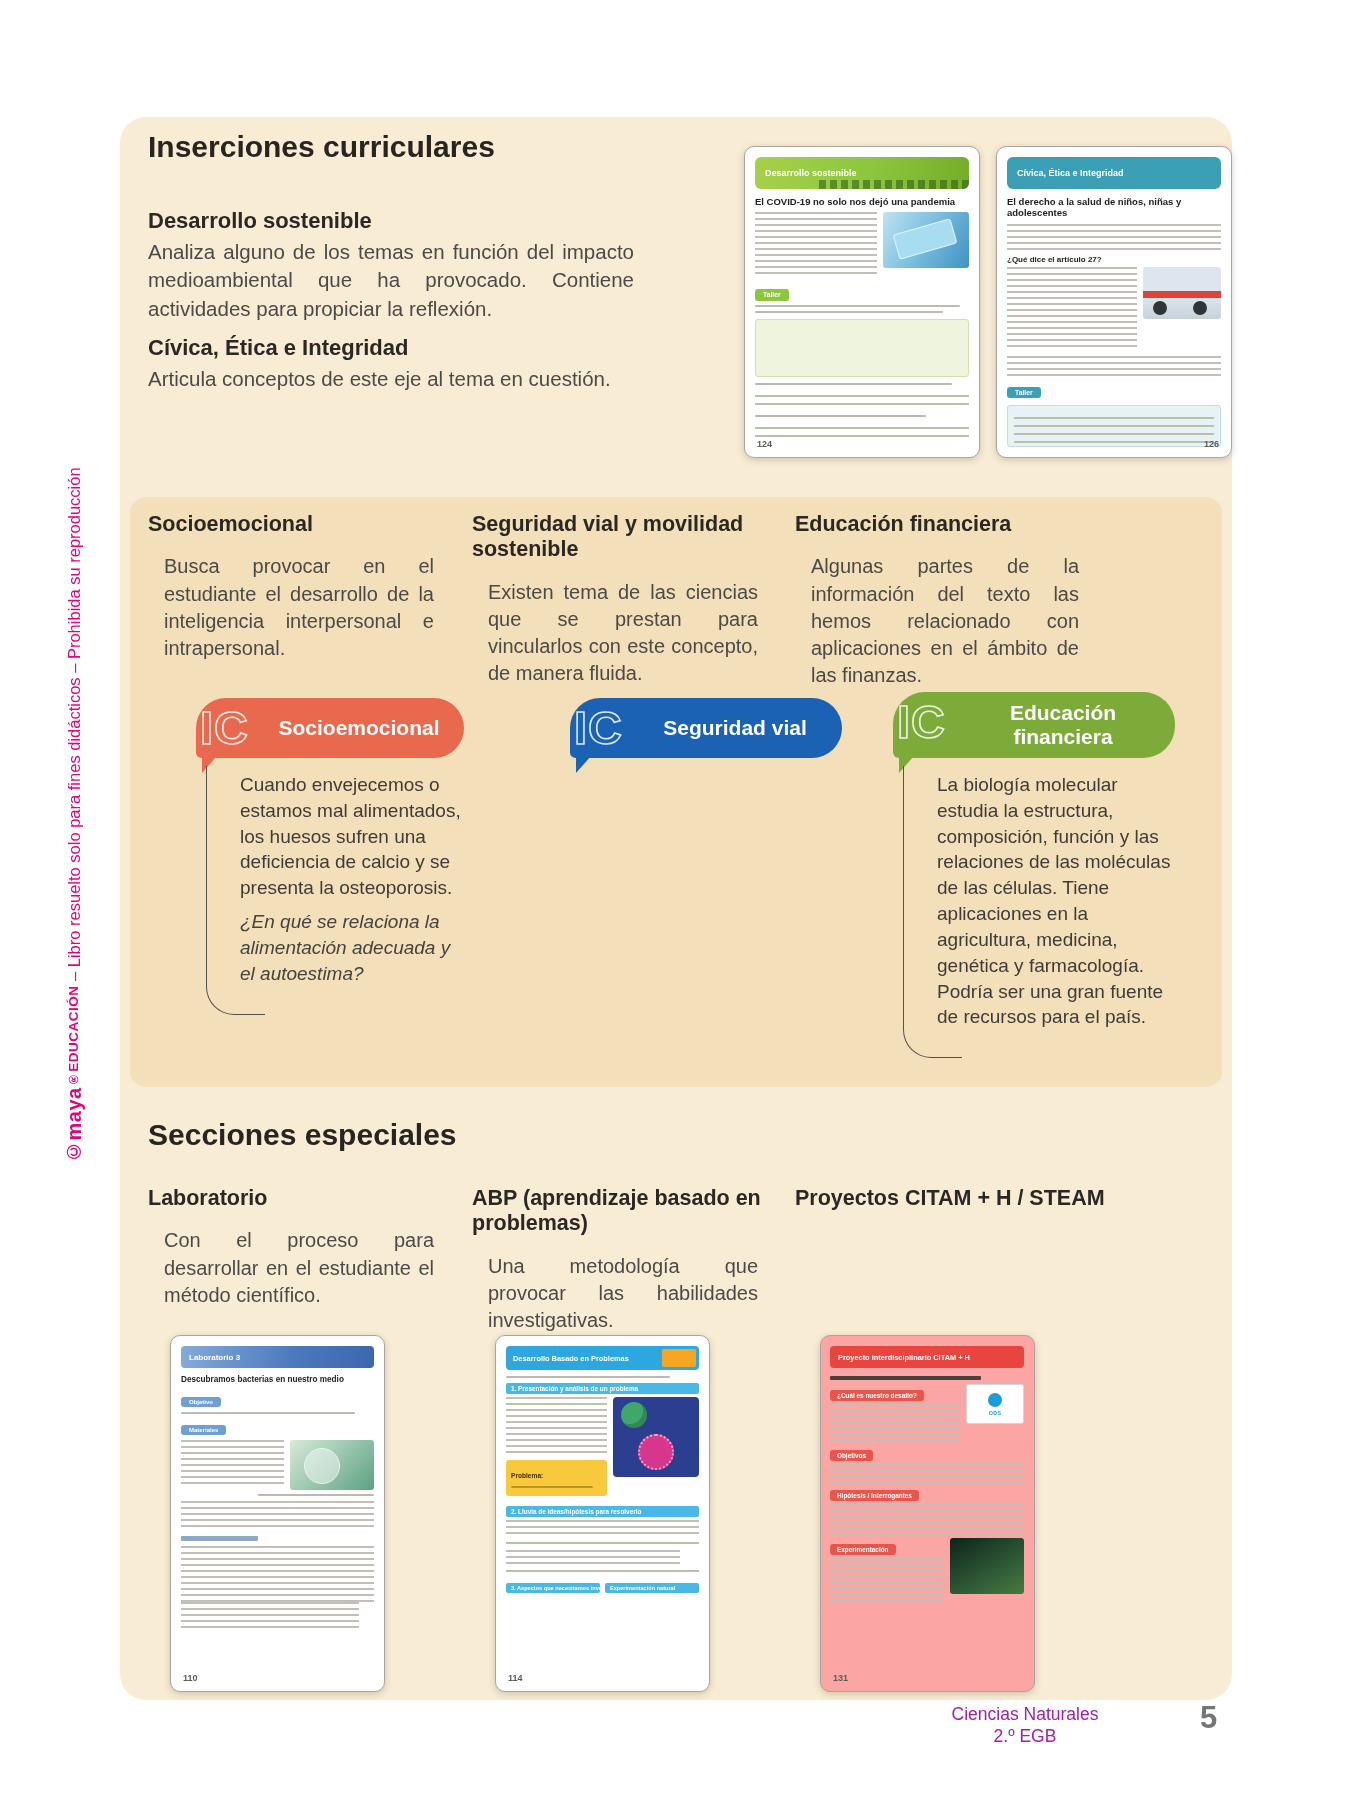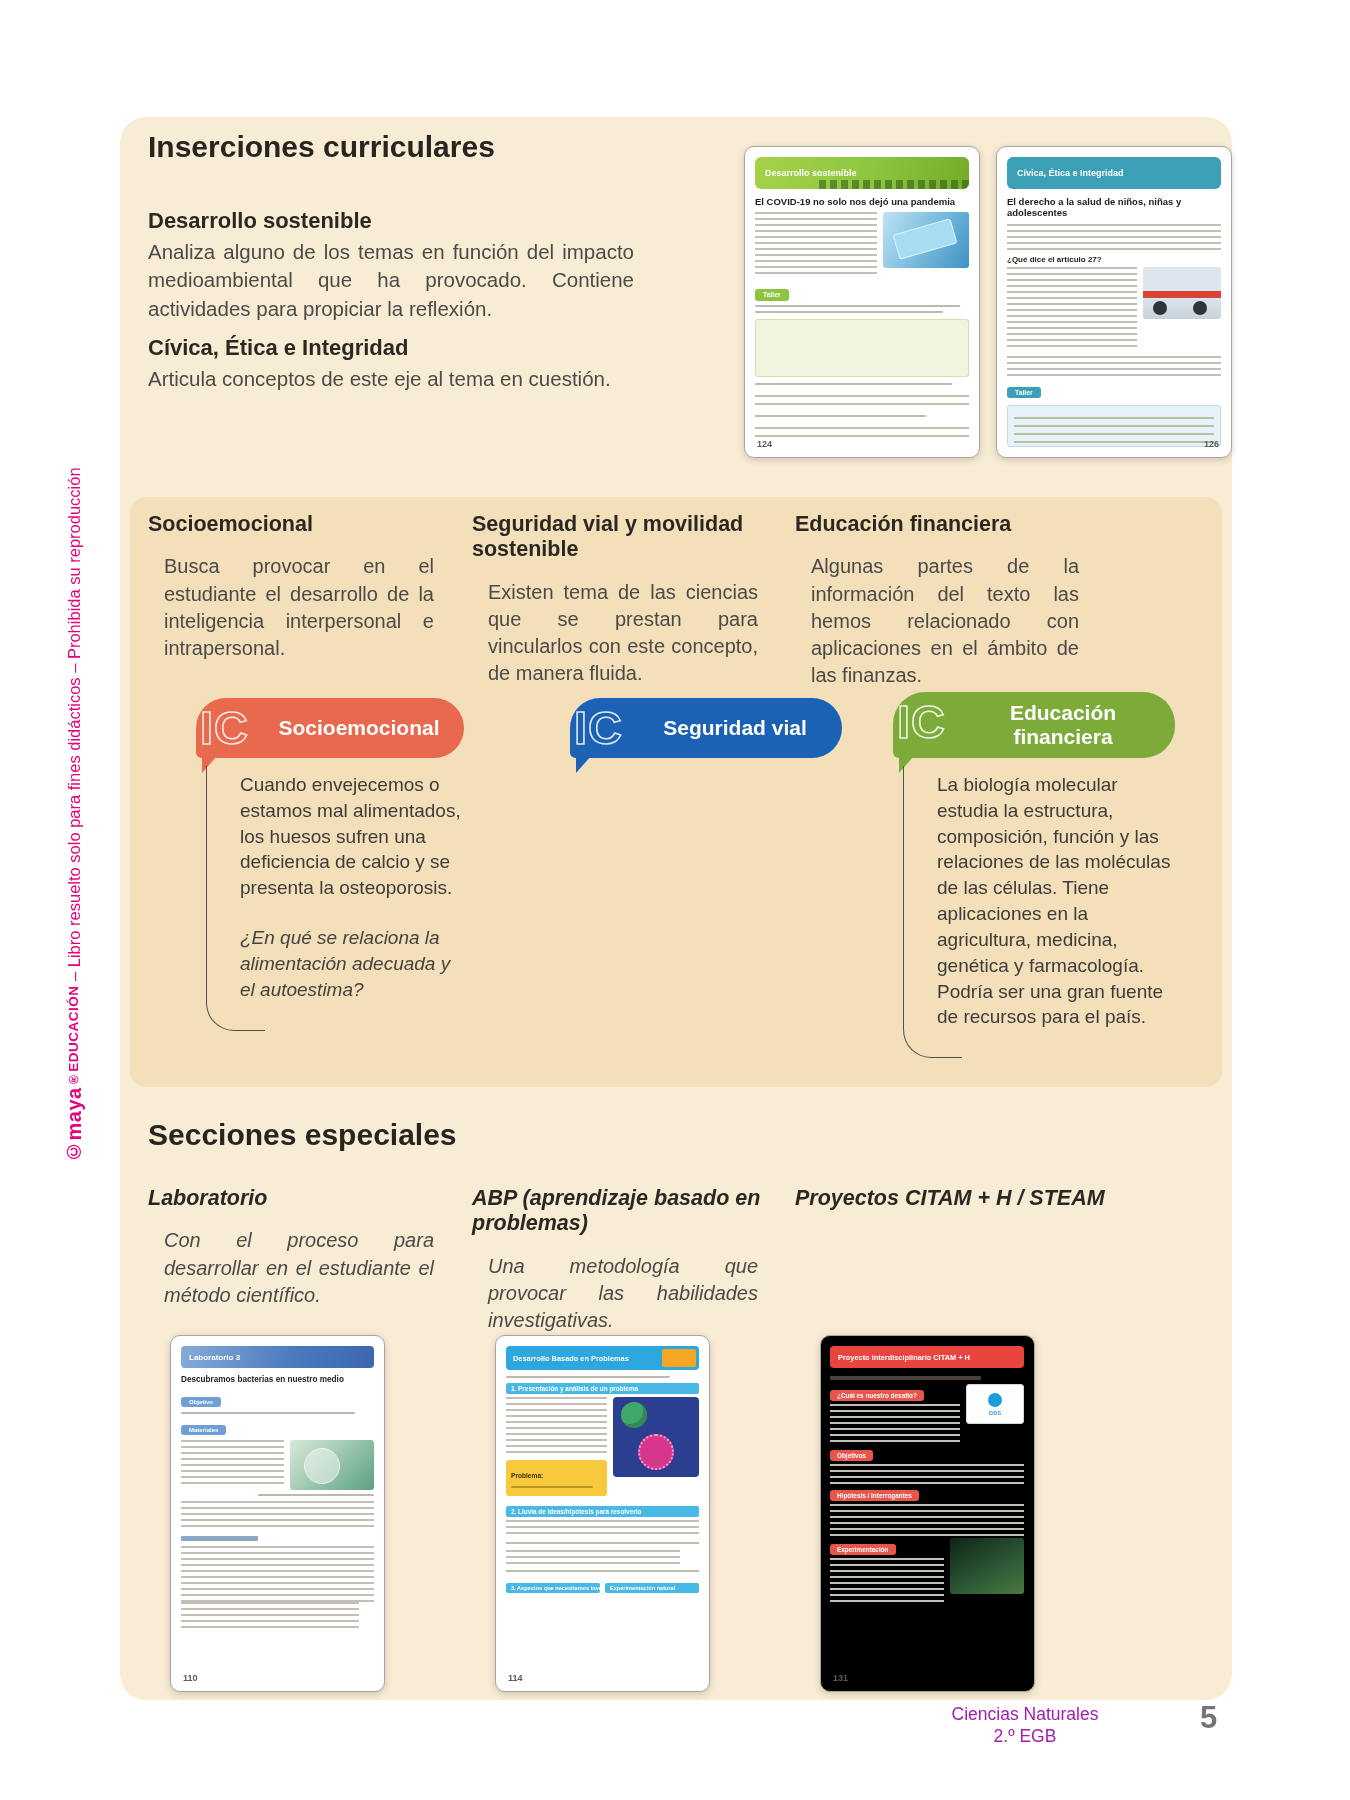--- a/index.html
+++ b/index.html
@@ -24,21 +24,21 @@
   .t2{left:148px;top:1118px;}
   .intro{position:absolute;left:148px;top:196px;width:486px;}
   .intro h3{margin:12px 0 4px;font-size:22px;font-weight:700;color:#2b2722;}
   .intro p{margin:0;font-size:20.5px;line-height:1.38;color:#4b4a47;text-align:justify;}
 
   
   .col{position:absolute;width:302px;top:512px;}
   .c1{left:148px;} .c2{left:472px;} .c3{left:795px;width:300px;}
   .col h3,.scol h3{margin:0 0 8px;font-size:21.5px;font-weight:700;color:#2b2722;line-height:1.18;}
   .col p,.scol p{margin:16px;font-size:20px;line-height:1.36;color:#4b4a47;text-align:justify;}
-  .scol{position:absolute;width:302px;top:1186px;font-style:italic;}
+  .scol{position:absolute;width:302px;top:1186px;}
   .s1{left:148px;} .s2{left:472px;} .s3{left:795px;width:312px;}
 
   
   .tanbox{position:absolute;left:130px;top:497px;width:1092px;height:590px;
           background:#f3dfb9;border-radius:16px;}
 
   
   .bubble{position:absolute;border-radius:32px;border-bottom-left-radius:6px;}
   .bubble::after{content:'';position:absolute;left:6px;bottom:-15px;width:0;height:0;
      border-style:solid;border-width:17px 15px 0 0;
@@ -58,21 +58,21 @@
 
   
   .hook{position:absolute;padding-left:34px;}
   .hook::before{content:'';position:absolute;left:0;top:-6px;bottom:-28px;width:58px;
       border-left:1.6px solid #55524e;border-bottom:1.6px solid #55524e;
       border-bottom-left-radius:28px;}
   .h1{left:206px;top:772px;width:262px;}
   .h2{left:580px;top:772px;width:258px;}
   .h3k{left:903px;top:772px;width:268px;}
   .hook p{margin:0;font-size:19px;line-height:1.36;color:#3e3c39;}
-  .hook p.q{margin-top:24px;font-style:italic;color:#45433f;}
+  .hook p.q{margin-top:8px;font-style:italic;color:#45433f;}
 
   
   .mini{position:absolute;background:#fff;border:1px solid #aaa69e;border-radius:10px;
         box-shadow:0 2px 7px rgba(60,50,30,.22);padding:10px;overflow:hidden;}
   .tx{background:repeating-linear-gradient(to bottom,#c3bfb7 0 2px,transparent 2px 6px);}
   .rl{background:repeating-linear-gradient(to bottom,transparent 0 6px,#b9c2a9 6px 8px);}
   .ln{height:2px;background:#bdb9b1;border-radius:1px;margin:4px 0;}
   .pgnum{position:absolute;bottom:8px;left:12px;font-size:9px;font-weight:700;color:#5d5b57;}
   .pgnum.right{left:auto;right:12px;}
   .mini-title{font-size:9.5px;font-weight:700;color:#23211e;line-height:1.2;margin:7px 0 5px;}
@@ -97,21 +97,21 @@
   .ph-amb::before{content:'';position:absolute;left:0;top:24px;width:100%;height:7px;background:#d94638;}
   .ph-amb::after{content:'';position:absolute;left:10px;bottom:4px;width:14px;height:14px;
       border-radius:50%;background:#2f3439;box-shadow:40px 0 0 #2f3439;}
   .ans{border-radius:3px;margin:6px 0;padding:5px 6px;}
   .ans-green{background:#eff4de;border:1px solid #d4dfae;}
   .ans-blue{background:#e7f2f6;border:1px solid #bedde7;}
 
   
   .pt1{left:170px;top:1335px;width:215px;height:357px;}
   .pt2{left:495px;top:1335px;width:215px;height:357px;}
-  .pt3{left:820px;top:1335px;width:215px;height:357px;background:#000000;padding-left:9px;}
+  .pt3{left:820px;top:1335px;width:215px;height:357px;background:#fca5a5;padding-left:9px;}
   .mh-lab{height:22px;border-radius:4px;background:linear-gradient(100deg,#84abd9 0%,#4a78bd 60%,#3c67ae 100%);
           display:flex;align-items:center;padding:0 8px;color:#fff;font-size:8px;font-weight:700;}
   .mh-abp{height:24px;border-radius:4px;background:#2da7dd;display:flex;align-items:center;
           padding:0 7px;color:#fff;font-size:7.4px;font-weight:700;position:relative;}
   .mh-abp .corner{position:absolute;right:3px;top:3px;width:34px;height:18px;background:#f5a623;border-radius:2px;}
   .mh-cit{height:22px;border-radius:4px;background:#e8453e;display:flex;align-items:center;
           padding:0 8px;color:#fff;font-size:7.4px;font-weight:700;}
   .secbar{background:#49b8e5;color:#fff;font-size:6.4px;font-weight:700;border-radius:2px;
           padding:2px 5px;margin:5px 0 3px;white-space:nowrap;overflow:hidden;}
   .redpill{display:inline-block;background:#e8554b;color:#fff;font-size:6.4px;font-weight:700;

